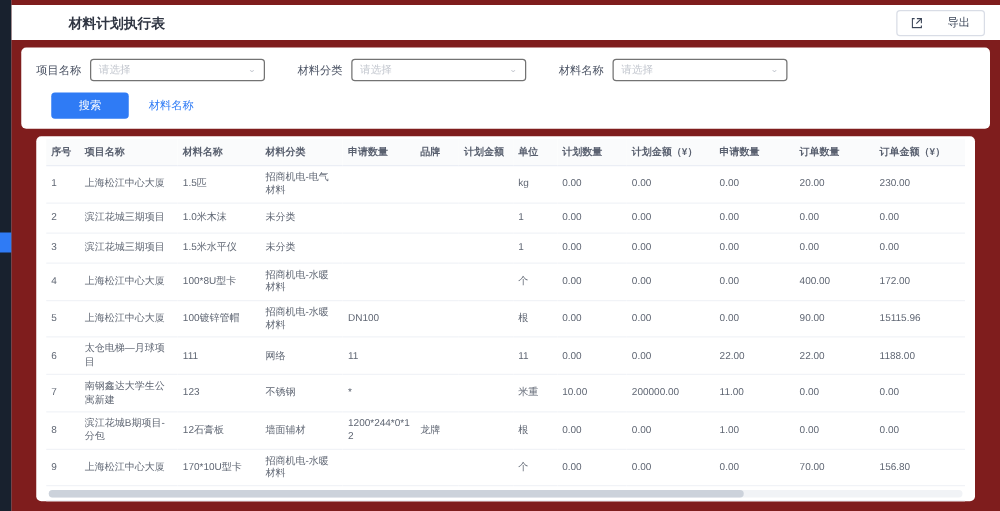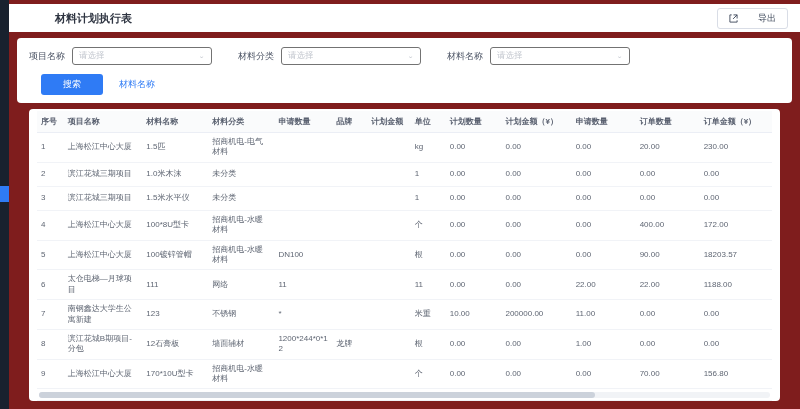--- a/index.html
+++ b/index.html
@@ -212,21 +212,21 @@
             <td>100镀锌管帽</td>
             <td>招商机电-水暖材料</td>
             <td>DN100</td>
             <td></td>
             <td></td>
             <td>根</td>
             <td>0.00</td>
             <td>0.00</td>
             <td>0.00</td>
             <td>90.00</td>
-            <td>18203.57</td>
+            <td>15115.96</td>
           </tr>
           <tr>
             <td>6</td>
             <td>太仓电梯—月球项目</td>
             <td>111</td>
             <td>网络</td>
             <td>11</td>
             <td></td>
             <td></td>
             <td>11</td>

